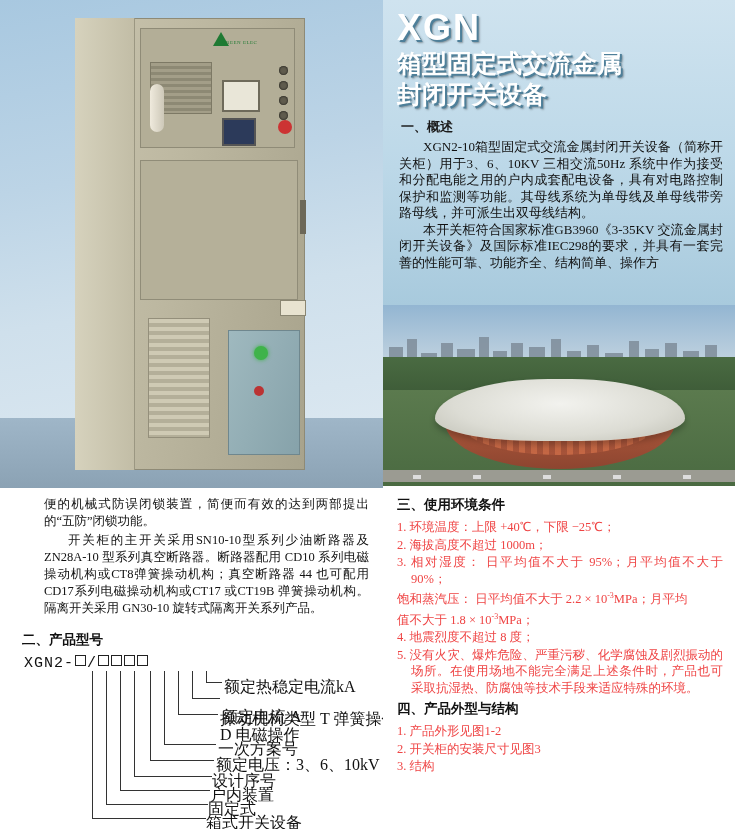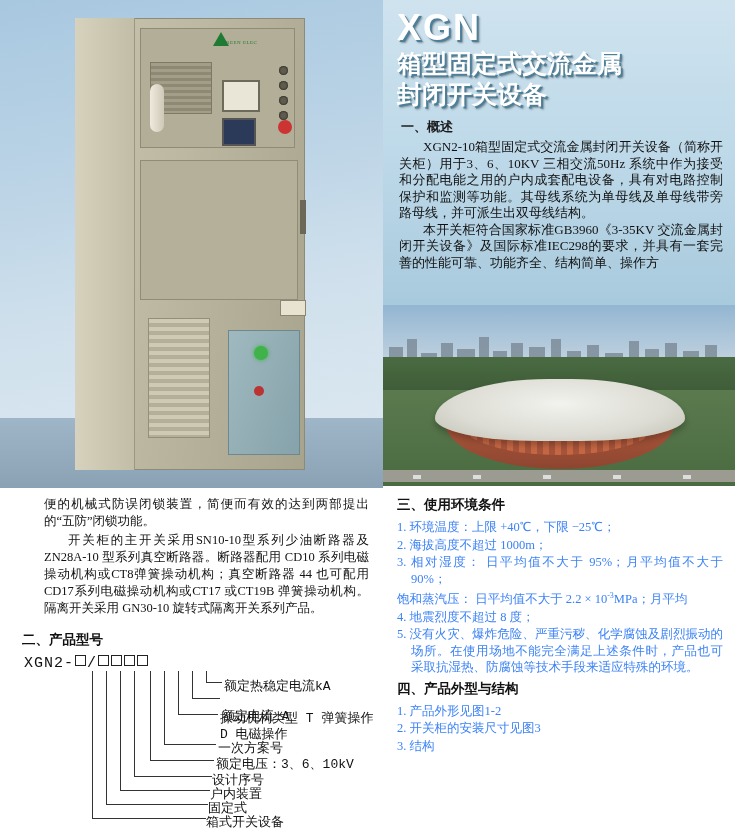--- a/index.html
+++ b/index.html
@@ -244,45 +244,45 @@
     margin: 0 1px;
     vertical-align: 1px;
   }
   .leader {
     position: absolute;
     border-left: 1px solid #333;
     border-bottom: 1px solid #333;
   }
   .mlabel {
     position: absolute;
-    font-size: 13px;
+    font-size: 16px;
     color: #111;
     white-space: nowrap;
-    font-family: Liberation Mono, monospace;
+    font-family: Liberation Serif, serif;
   }
 
   
   .right-bottom {
     position: absolute;
     left: 383px; top: 486px;
     width: 352px; height: 286px;
     background: #fff;
     padding: 6px 12px 0 14px;
   }
   .rb-head {
     font-family: "Liberation Sans", sans-serif;
     font-weight: bold;
     font-size: 13.5px;
     color: #111;
     margin: 4px 0 5px 0;
   }
   .rb-li {
     font-size: 12.5px;
     line-height: 16.5px;
-    color: #3b82f6;
+    color: #ef4444;
     margin: 0 0 1px 0;
     text-align: justify;
   }
   .rb-li.hang { padding-left: 14px; text-indent: -14px; }
   .rb-p { font-size:12.5px; line-height:16.5px; color:#111; text-align:justify;
           text-indent:24px; margin:0; }
   .sup { font-size: 8px; vertical-align: super; }
 </style>
 </head>
 <body>
@@ -402,20 +402,23 @@
 
 <div class="right-bottom">
   <div class="rb-head">三、使用环境条件</div>
 
   <p class="rb-li hang">1. 环境温度：上限 +40℃，下限 −25℃；</p>
   <p class="rb-li hang">2. 海拔高度不超过 1000m；</p>
   <p class="rb-li hang">3. 相对湿度：  日平均值不大于 95%；月平均值不大于 90%；</p>
   <p class="rb-li hang">
     <span>饱和蒸汽压：  日平均值不大于 2.2 × 10</span><span class="sup">-3</span><span>MPa；月平均</span>
   </p>
+  <p class="rb-li hang">
+    <span>值不大于 1.8 × 10</span><span class="sup">-3</span><span>MPa；</span>
+  </p>
   <p class="rb-li hang">4. 地震烈度不超过 8 度；</p>
   <p class="rb-li hang">5. 没有火灾、爆炸危险、严重污秽、化学腐蚀及剧烈振动的场所。在使用场地不能完全满足上述条件时，产品也可采取抗湿热、防腐蚀等技术手段来适应特殊的环境。</p>
 
   <div class="rb-head">四、产品外型与结构</div>
   <p class="rb-li">1. 产品外形见图1-2</p>
   <p class="rb-li">2. 开关柜的安装尺寸见图3</p>
   <p class="rb-li">3. 结构</p>
 </div>
 
 </body></html>

